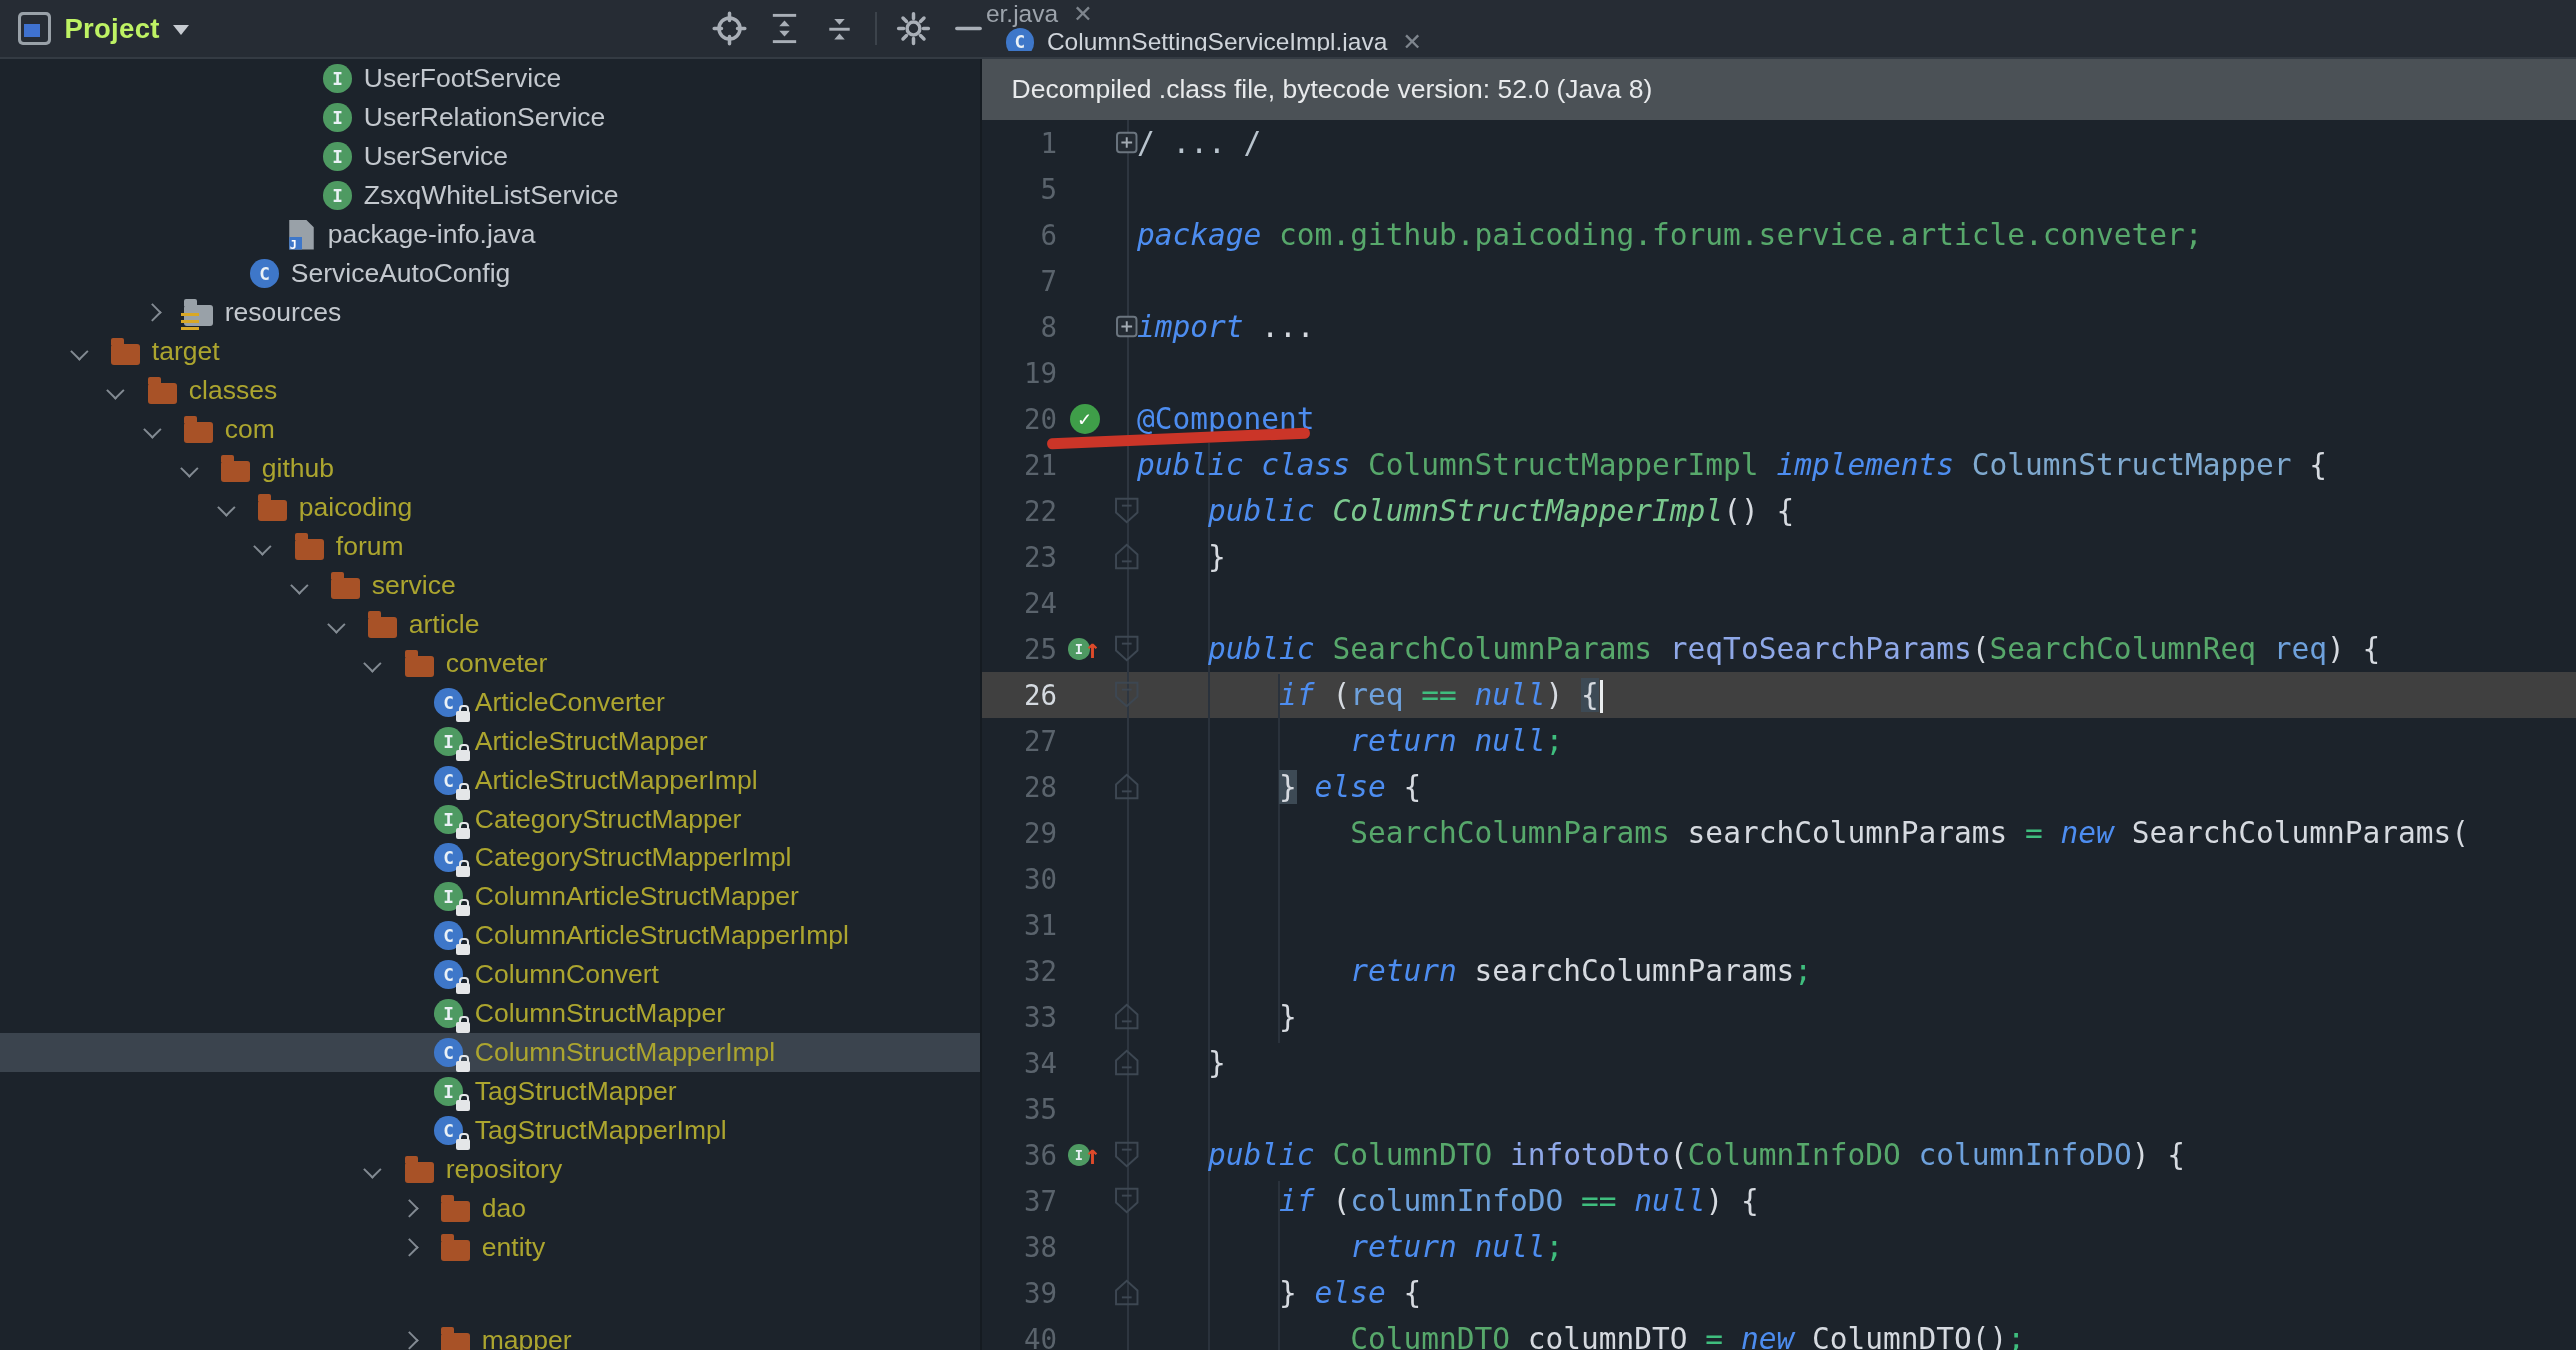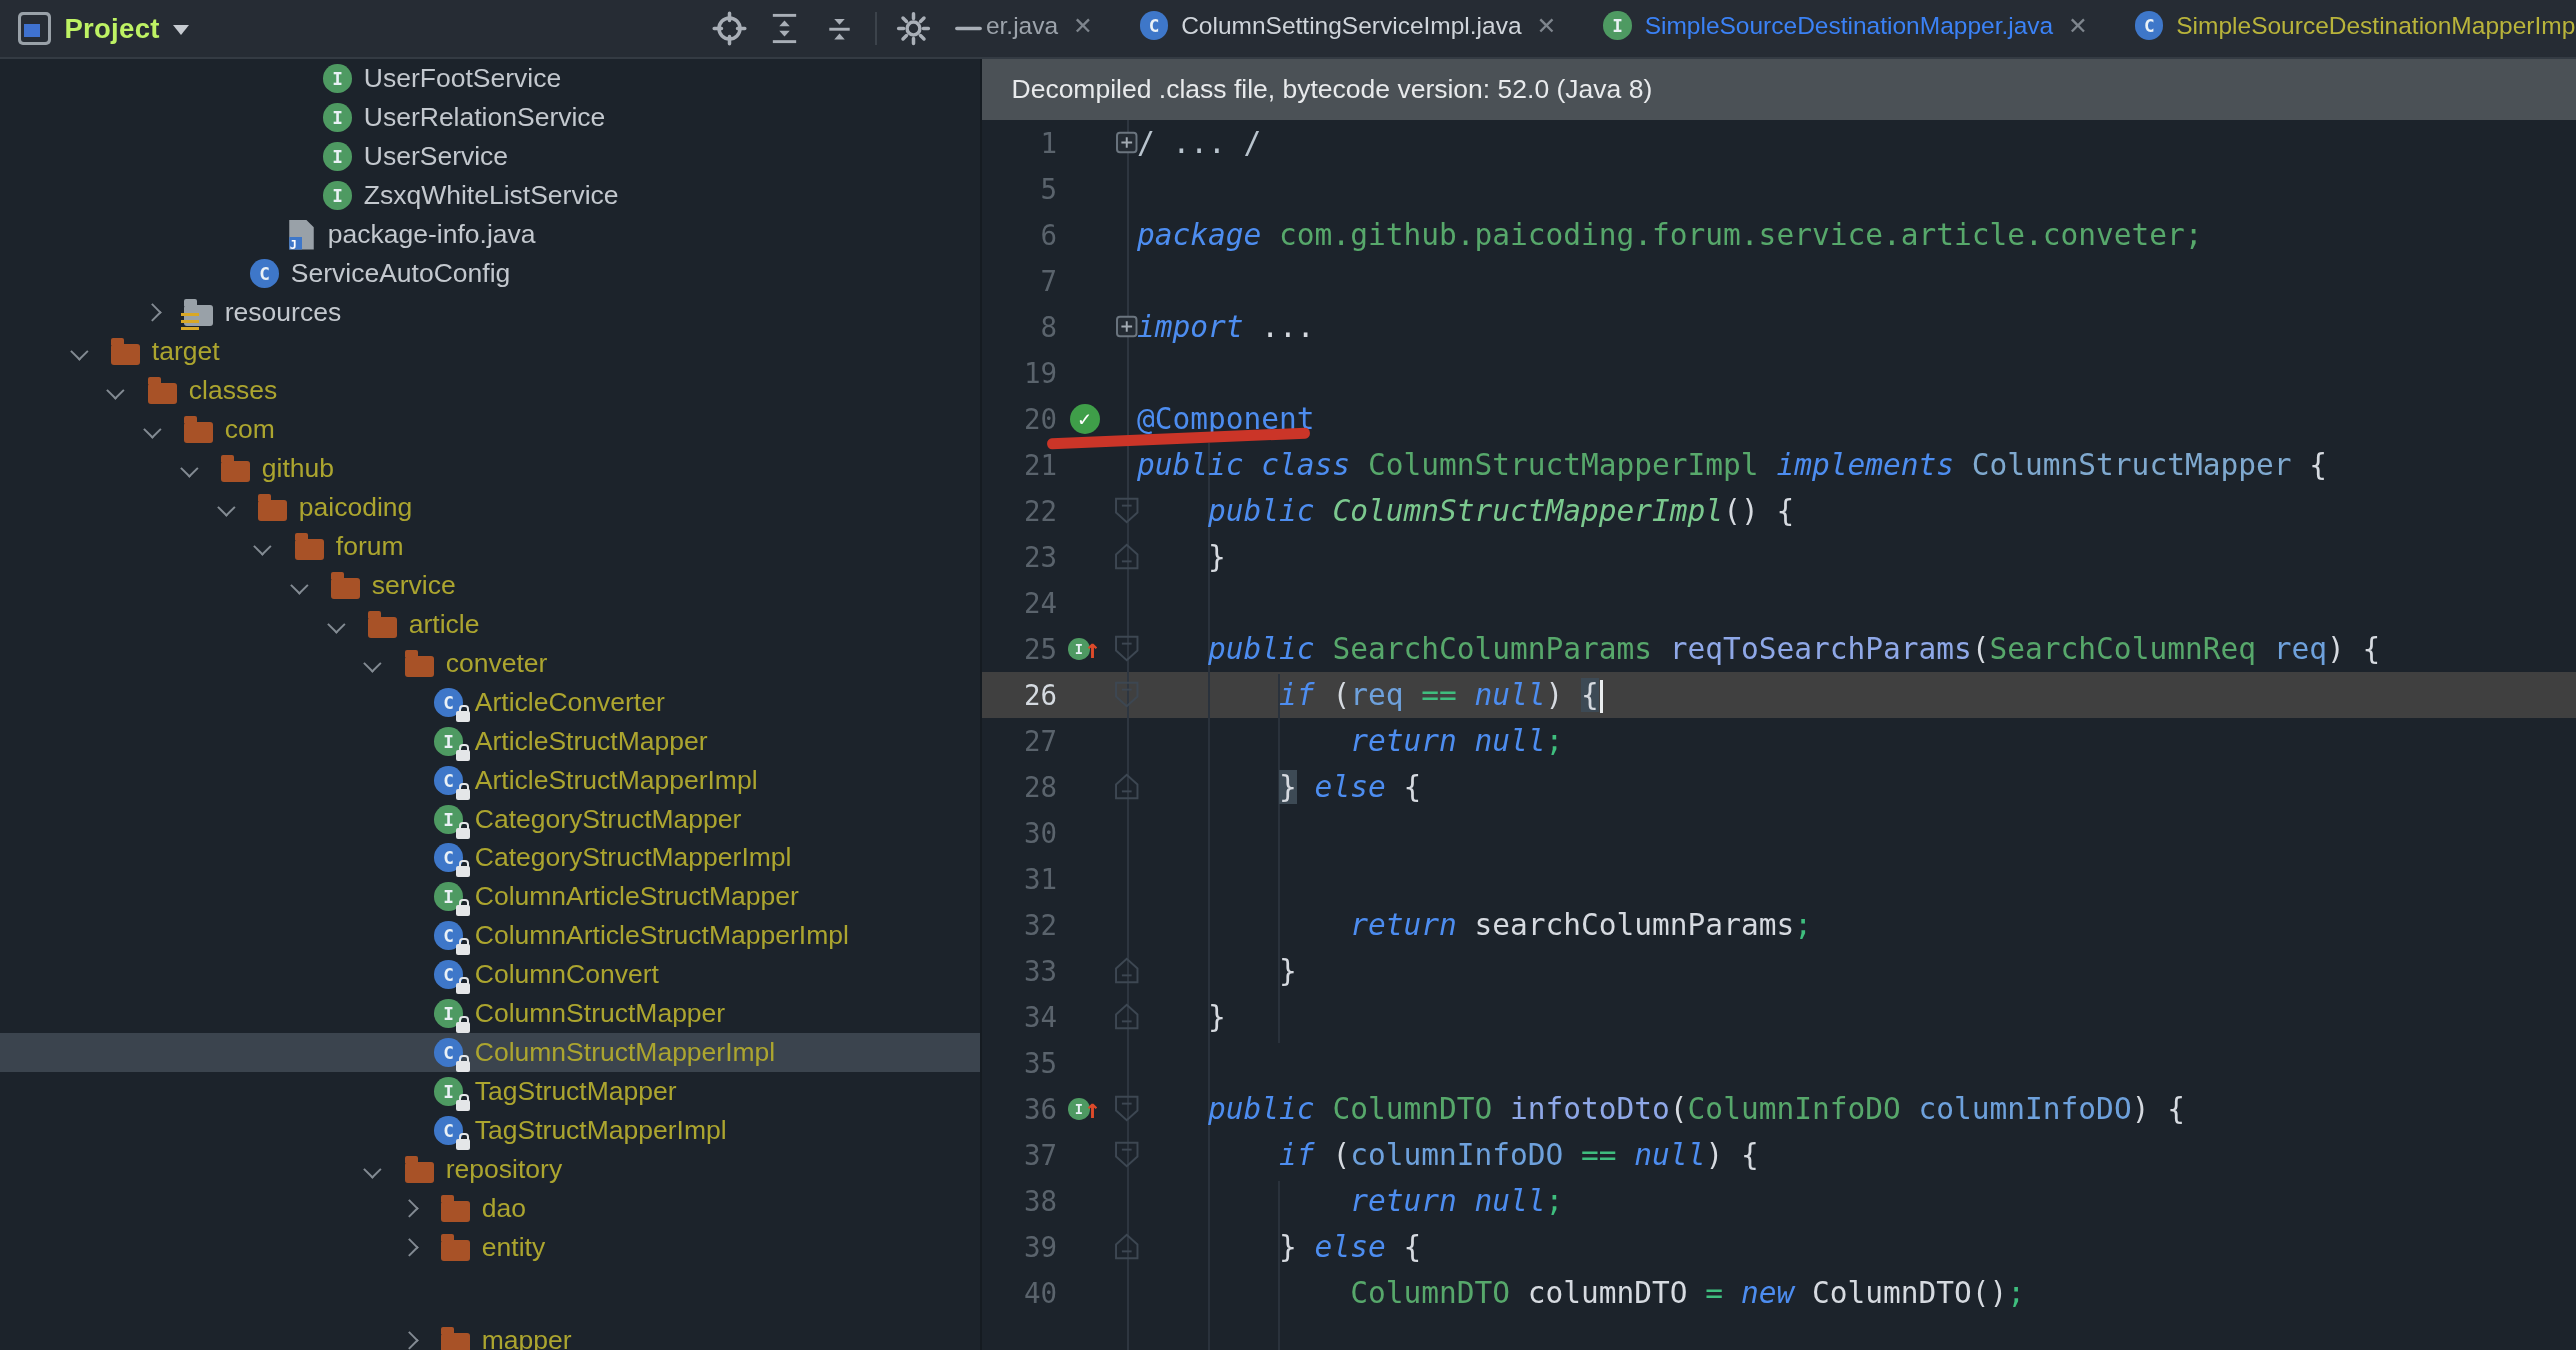--- a/index.html
+++ b/index.html
@@ -19,21 +19,21 @@
   .projicon::after  { content:""; position:absolute; left:5.9px; top:11.8px; width:16.7px; height:12.8px;
                       background:#3F72D0; }
   .project-label { color:#bef264; font-size:27.5px; font-weight:bold; letter-spacing:0.3px; }
   .caret-down { width:0; height:0; border-left:8.8px solid transparent; border-right:8.8px solid transparent;
                 border-top:10.8px solid #C6CBD1; margin-top:2.9px; }
   .toolbar { position:absolute; left:707px; top:0; height:57px; display:flex; align-items:center; gap:9.8px; }
   .tbicon { width:45px; height:45px; display:flex; align-items:center; justify-content:center; cursor:pointer; }
   .tbsep { width:2px; height:33px; background:#3C434B; margin:0 3.9px; }
 
   
-  .tabs { position:absolute; left:982px; top:0; height:51px; display:flex; overflow:hidden; width:1594px; }
+  .tabs { position:absolute; left:982px; top:0; height:51px; display:flex; overflow:hidden; width:1594px;flex-direction:column; }
   .tab { display:flex; align-items:center; padding:0 23.6px; gap:12.8px; font-size:24.5px; white-space:nowrap; cursor:pointer; }
   .tab:first-child { padding-left:3.9px; }
   .tab-close { color:#7E858D; font-size:23.6px; margin-left:2px; cursor:pointer; }
   .circ { width:28.5px; height:28.5px; border-radius:50%; display:flex; align-items:center; justify-content:center;
           font-family:"DejaVu Sans Mono", monospace; font-weight:bold; font-size:17.7px; color:#EAF1F6; flex:0 0 auto; }
   .circ.cls { background:#3E77C9; }
   .circ.ifc { background:#4E9A62; }
 
   
   .tree { position:absolute; left:0; top:59px; width:980px; bottom:0; overflow:hidden; }
@@ -582,20 +582,24 @@
           </div>
           <div class="cl">
             <span class="lnum">28</span>
             <span class="foldm"><svg width="29.5" height="39" viewBox="0 0 30 40">
                 <path d="M4 32 h22 v-14 l-11 -10 l-11 10 z" fill="none" stroke="#3D4752" stroke-width="2"></path>
                 <path d="M10 25 h10" fill="none" stroke="#3D4752" stroke-width="2"></path>
               </svg></span>
             <span class="ctext">        <span class="tk-brace">}</span><span class="tk-kw"> else</span><span class="tk-plain"> {</span></span>
           </div>
           <div class="cl">
+            <span class="lnum">29</span>
+            <span class="ctext">            <span class="tk-type">SearchColumnParams</span><span class="tk-plain"> searchColumnParams</span><span class="tk-op"> = </span><span class="tk-kw">new</span><span class="tk-plain"> SearchColumnParams(</span></span>
+          </div>
+          <div class="cl">
             <span class="lnum">30</span>
           </div>
           <div class="cl">
             <span class="lnum">31</span>
           </div>
           <div class="cl">
             <span class="lnum">32</span>
             <span class="ctext">            <span class="tk-kw">return</span><span class="tk-plain"> searchColumnParams</span><span class="tk-op">;</span></span>
           </div>
           <div class="cl">

